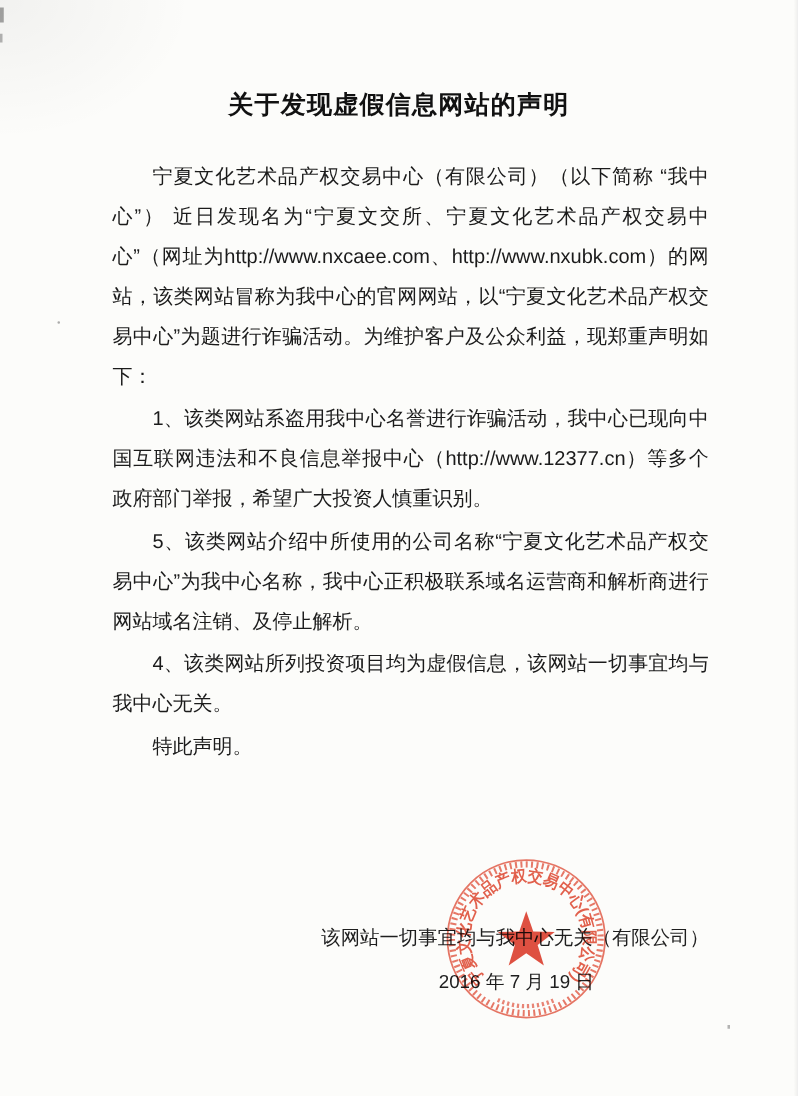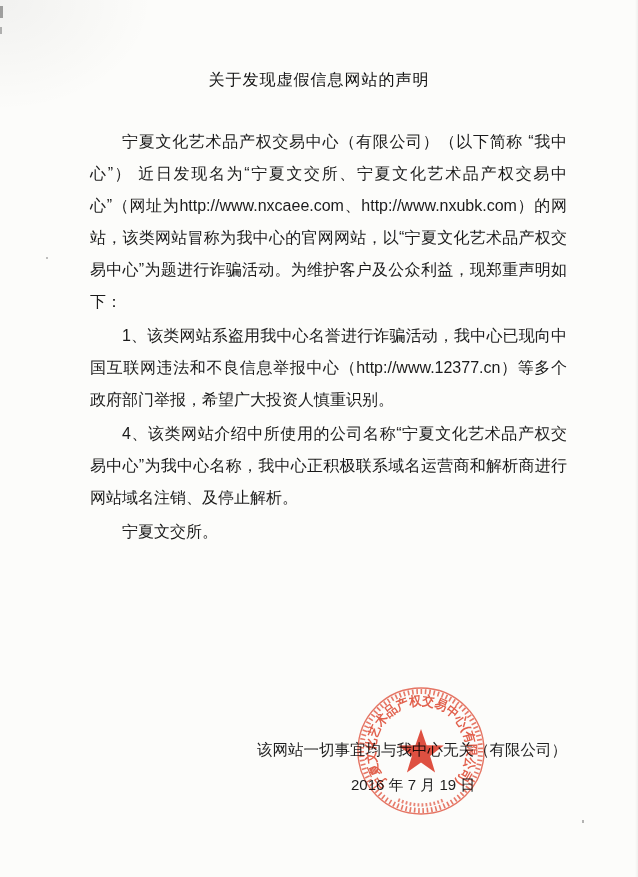--- a/index.html
+++ b/index.html
@@ -20,22 +20,22 @@
     position: absolute; inset: 0;
     background:
       radial-gradient(220px 160px at 0 0, rgba(0,0,0,0.045), rgba(0,0,0,0) 70%),
       linear-gradient(to left, rgba(0,0,0,0.05), rgba(0,0,0,0) 3px);
     pointer-events: none;
   }
   .doc-title {
     position: absolute;
     top: 70px; left: 0; right: 0;
     text-align: center;
-    font-size: 16px;
-    font-weight: normal;
+    font-size: 20px;
+    font-weight: bold;
     letter-spacing: 1px;
     color: #111;
   }
   .doc-body {
     position: absolute;
     top: 126px; left: 73px;
     width: 494px;
     font-size: 16px;
     line-height: 32px;
     text-align: justify;
@@ -81,22 +81,23 @@
   <div class="artifact a1"></div>
   <div class="artifact a2"></div>
   <div class="artifact a3"></div>
   <div class="artifact a4"></div>
 
   <div class="doc-title">关于发现虚假信息网站的声明</div>
 
   <div class="doc-body" id="doc-body">
       <p>宁夏文化艺术品产权交易中心（有限公司）（以下简称 “我中心”） 近日发现名为“宁夏文交所、宁夏文化艺术品产权交易中心”（网址为http://www.nxcaee.com、http://www.nxubk.com）的网站，该类网站冒称为我中心的官网网站，以“宁夏文化艺术品产权交易中心”为题进行诈骗活动。为维护客户及公众利益，现郑重声明如下：</p>
       <p>1、该类网站系盗用我中心名誉进行诈骗活动，我中心已现向中国互联网违法和不良信息举报中心（http://www.12377.cn）等多个政府部门举报，希望广大投资人慎重识别。</p>
-      <p>4、该类网站介绍中所使用的公司名称“宁夏文化艺术品产权交易中心”为我中心名称，我中心正积极联系域名运营商和解析商进行网站域名注销、及停止解析。</p>
-      <p>宁夏文交所。</p>
+      <p>5、该类网站介绍中所使用的公司名称“宁夏文化艺术品产权交易中心”为我中心名称，我中心正积极联系域名运营商和解析商进行网站域名注销、及停止解析。</p>
+      <p>4、该类网站所列投资项目均为虚假信息，该网站一切事宜均与我中心无关。</p>
+      <p>特此声明。</p>
     </div>
 
   <div class="signature-line">该网站一切事宜均与我中心无关（有限公司）</div>
 
   <div class="date-line">2016 年 7 月 19 日</div>
 
   <div class="seal">
     <svg width="144" height="144" viewBox="0 0 144 144" xmlns="http://www.w3.org/2000/svg" xmlns:xlink="http://www.w3.org/1999/xlink">
 
       <circle cx="72" cy="72" r="63" fill="none" stroke="#e0462f" stroke-width="1.4" opacity="0.8"></circle>

